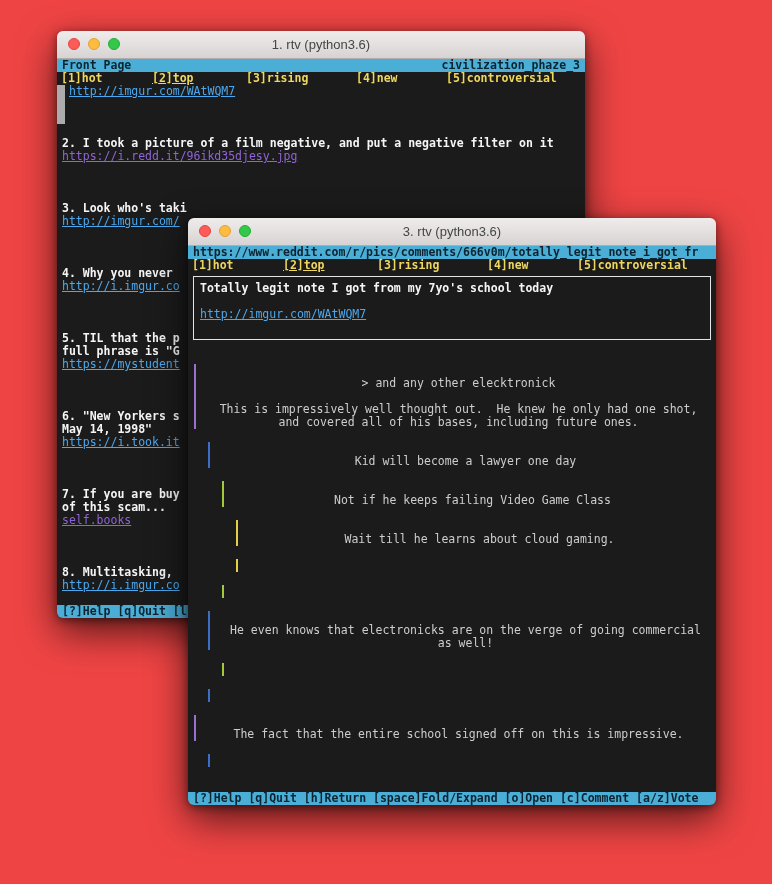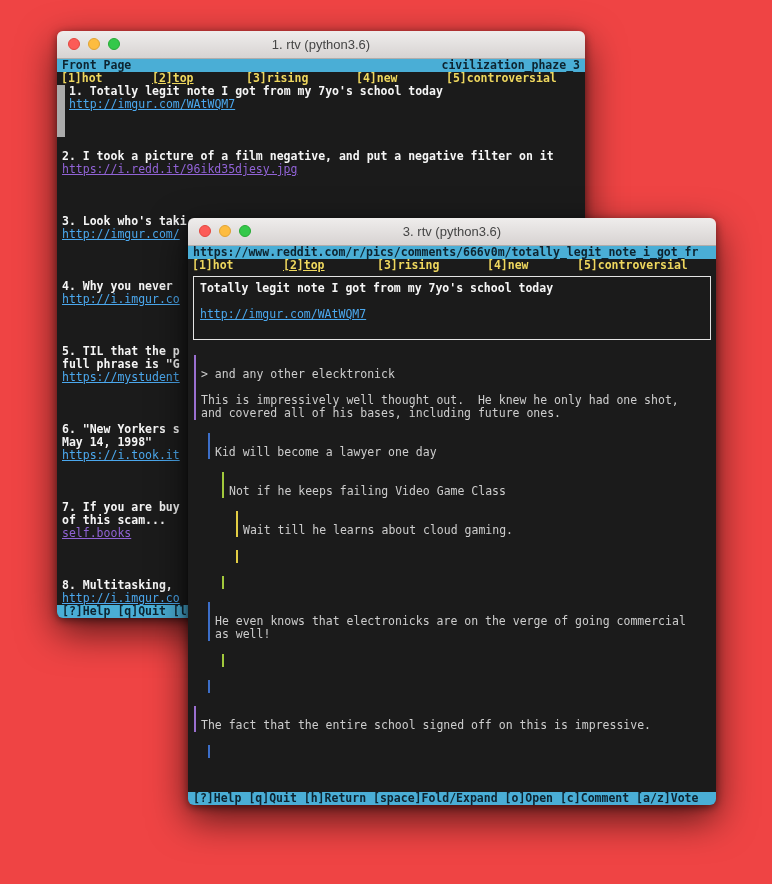--- a/index.html
+++ b/index.html
@@ -35,23 +35,23 @@
   .flair{color:#ef5b90;font-weight:bold;}
   .flairy{color:#eed75e;font-weight:bold;}
   .dot{color:#cdcdcd;}
   .up{color:#a8d878;}
   .down{color:#ef7fac;}
   .gild{color:#d9b844;}
   .post{position:relative;}
   .post.selected .row{padding-left:12px;}
   .cursor{position:absolute;left:0;top:0;bottom:0;width:8px;background:#ababab;}
   .statusbar{position:absolute;left:0;right:0;bottom:0;}
-  .subbox{margin:4px 5px 15px 5px;border:1px solid #e4e4e4;padding:5px 6px;}
+  .subbox{margin:4px 5px 24px 5px;border:1px solid #e4e4e4;padding:5px 6px;}
   .subbox .row{padding-left:0;}
-  .cmt{position:relative;border-left:2px solid #3b82f6;padding-left:5px;}
+  .cmt{position:relative;border-left:2px solid #3b82f6;padding-left:5px;text-align:center;}
   .cmt .row{padding-left:0;}
   .cmt.d0{margin-left:6px;}
   .cmt.d1{margin-left:20px;}
   .cmt.d2{margin-left:34px;}
   .cmt.d3{margin-left:48px;}
   .cmt.bar-purple{border-left-color:#9a6fd0;}
   .cmt.bar-blue{border-left-color:#3c6ec8;}
   .cmt.bar-green{border-left-color:#a2c93c;}
   .cmt.bar-yellow{border-left-color:#e3ce44;}
   .cuser{color:#4fb4f2;font-weight:bold;}
@@ -80,21 +80,20 @@
       <div class="row tabs">
         <span class="tab">[1]hot</span>
         <span class="tab">[2]top</span>
         <span class="tab">[3]rising</span>
         <span class="tab">[4]new</span>
         <span class="tab">[5]controversial</span>
       </div>
 
       <div class="post selected">
         <div class="cursor"></div>
-        <div class="row t">1. Totally legit note I got from my 7yo's school today</div>
         <div class="row"><span class="lnk">http://imgur.com/WAtWQM7</span></div>
         <div class="row">
           <span>21745 pts</span><span class="dot">•</span><span>5hr - 1075 comments</span><span class="gild">☉</span>
         </div>
         <div class="row">
           <span class="author">EclecticBlue</span><span class="sub">/r/pics</span><span class="flair">[picture of text]</span>
         </div>
       </div>
       <div class="sp"></div>
 

